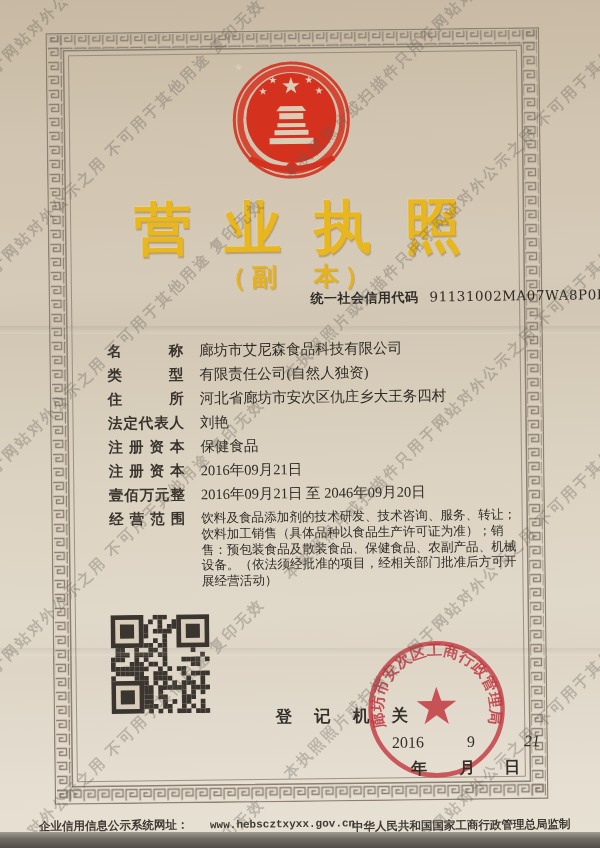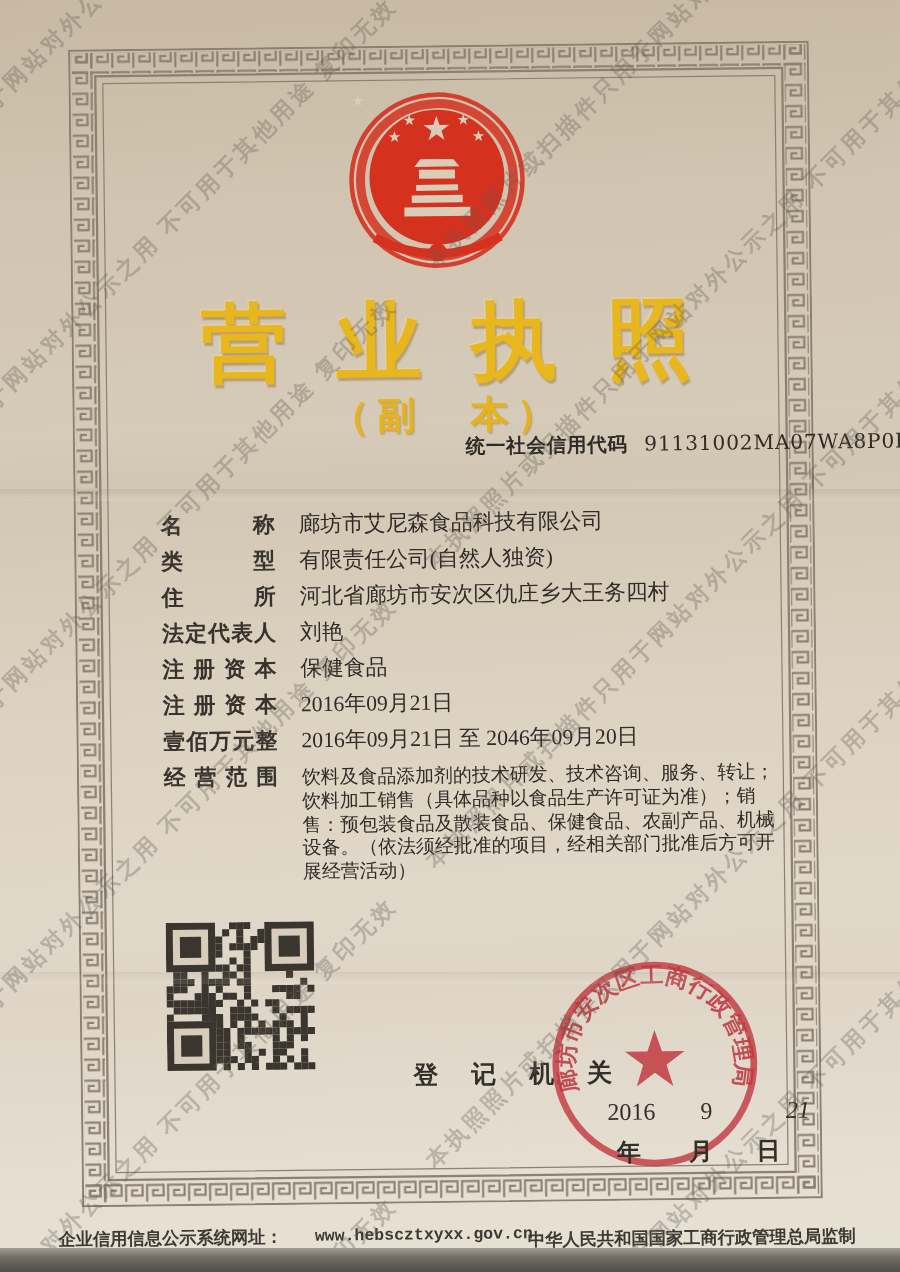--- a/index.html
+++ b/index.html
@@ -32,21 +32,21 @@
   .f-value{margin-left:16px;font-size:14.5px;line-height:15.5px;white-space:nowrap;}
   .f-row.scope .f-value{white-space:normal;font-size:12.6px;line-height:15.8px;width:322px;}
   
   .qr{position:absolute;left:108px;top:613px;width:99px;height:99px;}
   
   .reg-label{position:absolute;left:272px;top:706px;font-size:16.5px;font-weight:bold;
     letter-spacing:9px;color:#332f29;}
   .seal{position:absolute;left:358px;top:636px;}
   .date-row{position:absolute;left:0;top:0;font-size:16px;color:#332f29;}
   .d{position:absolute;white-space:nowrap;}
-  .dy{left:401px;top:735px;font-family:Liberation Serif, serif;} .dm{left:463px;top:735px;} .dd{left:520px;top:735px;font-style:italic;}
+  .dy{left:388px;top:735px;font-family:Liberation Serif, serif;} .dm{left:463px;top:735px;} .dd{left:520px;top:735px;font-style:italic;}
   .ly{left:407px;top:760px;font-weight:bold;} .lm{left:455px;top:760px;font-weight:bold;}
   .ld{left:500px;top:760px;font-weight:bold;}
   
   .footer{position:absolute;left:0;top:816px;width:100%;font-size:11.5px;color:#3e3933;}
   .ft{position:absolute;white-space:nowrap;}
   .ft-label{left:34px;top:0;font-weight:bold;}
   .ft-url{left:205px;top:2px;font-family:"Liberation Mono", monospace;font-weight:bold;font-size:11px;}
   .ft-right{left:347px;top:4px;font-weight:bold;}
   
   .wm-layer{position:absolute;inset:0;pointer-events:none;overflow:hidden;z-index:5;}

